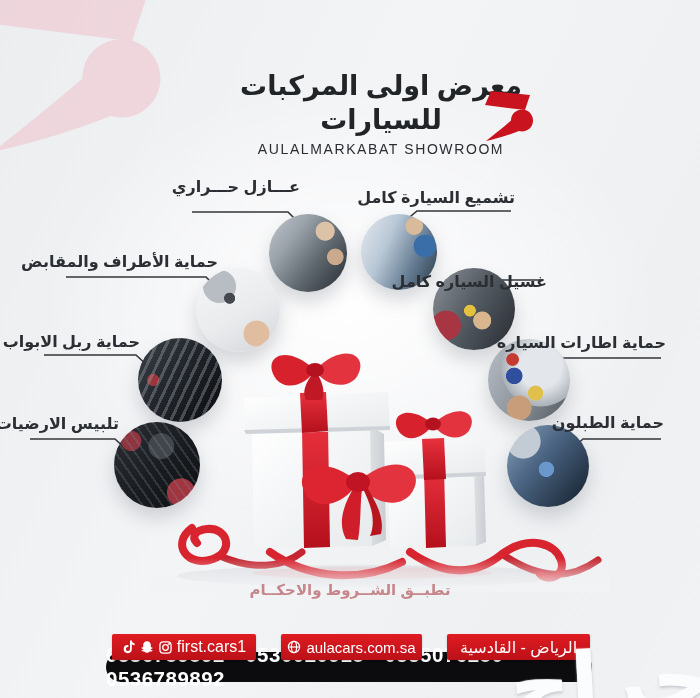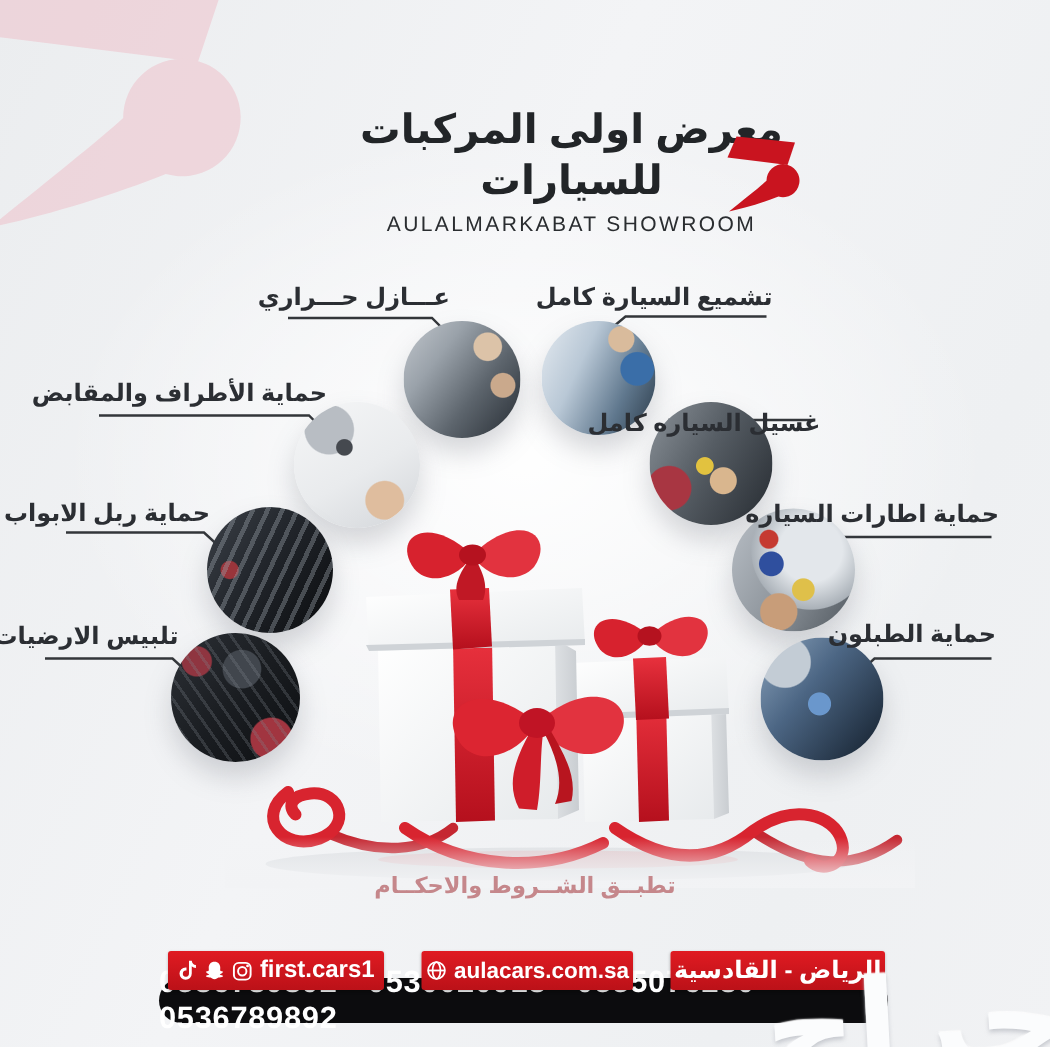--- a/index.html
+++ b/index.html
@@ -53,38 +53,38 @@
       radial-gradient(circle at 78% 82%, #a13540 0 14%, rgba(0,0,0,0) 15%),
       radial-gradient(circle at 20% 22%, #8f3540 0 10%, rgba(0,0,0,0) 11%),
       radial-gradient(circle at 55% 28%, #41464d 0 16%, rgba(0,0,0,0) 17%),
       linear-gradient(130deg,#2c3036 0%,#1a1d21 50%,#0d0f12 100%);}
   .c8{left:507px;top:425px;width:82px;height:82px;background:
       radial-gradient(circle at 48% 54%, #6a97cc 0 12%, rgba(0,0,0,0) 13%),
       radial-gradient(circle at 20% 20%, #c3ccd5 0 18%, rgba(0,0,0,0) 19%),
       linear-gradient(130deg,#8ba3bc 0%,#4c6684 40%,#1e2c3c 88%);}
   .svc-label{position:absolute;font-weight:bold;font-size:16px;color:#2b2e33;
       white-space:nowrap;direction:rtl;text-align:center;}
-  .l1{left:180px;top:188px;width:120px;font-size:16px;}
+  .l1{left:180px;top:177px;width:120px;font-size:16px;}
   .l2{left:395px;top:188px;width:120px;}
   .l3{left:60px;top:252px;width:158px;}
   .l4{left:437px;top:255px;width:110px;margin-top:17px;}
   .l5{left:40px;top:332px;width:100px;text-align:center;}
   .l6{left:546px;top:333px;width:120px;}
   .l7{left:27px;top:414px;width:92px;}
   .l8{left:578px;top:413px;width:86px;}
   .connectors{position:absolute;left:0;top:0;pointer-events:none;}
   
   .gift{position:absolute;left:150px;top:330px;width:460px;height:262px;}
   .terms{position:absolute;left:50%;top:581px;transform:translateX(-50%);
       font-size:15px;font-weight:bold;color:#c5878b;direction:rtl;letter-spacing:.5px;}
   
   .pill{position:absolute;top:634px;height:26px;border-radius:2px;z-index:5;
       background:linear-gradient(#e01b22,#bb1118);box-shadow:0 1px 2px rgba(0,0,0,.25);
       display:flex;align-items:center;justify-content:center;gap:5px;
-      color:#fff;font-weight:bold;}
+      color:#fff;font-weight:normal;}
   .pill-social{left:112px;width:144px;font-size:16px;}
   .pill-web{left:281px;width:141px;font-size:15px;}
   .pill-loc{left:447px;width:143px;font-size:16px;direction:rtl;}
   .pill-phones{position:absolute;left:106px;top:652px;width:486px;height:30px;z-index:4;
       background:#0c0c0e;border-radius:15px;display:flex;align-items:center;justify-content:center;
       color:#fff;font-weight:bold;font-size:20.5px;word-spacing:14px;letter-spacing:.5px;}
   .icon{display:inline-flex;align-items:center;justify-content:center;}
   .haraj{position:absolute;right:-12px;bottom:-34px;z-index:6;pointer-events:none;
       font-size:84px;font-weight:bold;color:#fbfcfd;direction:rtl;transform:rotate(-3deg);
       text-shadow:0 2px 3px rgba(165,170,178,.55), 0 -1px 1px #ffffff;}

